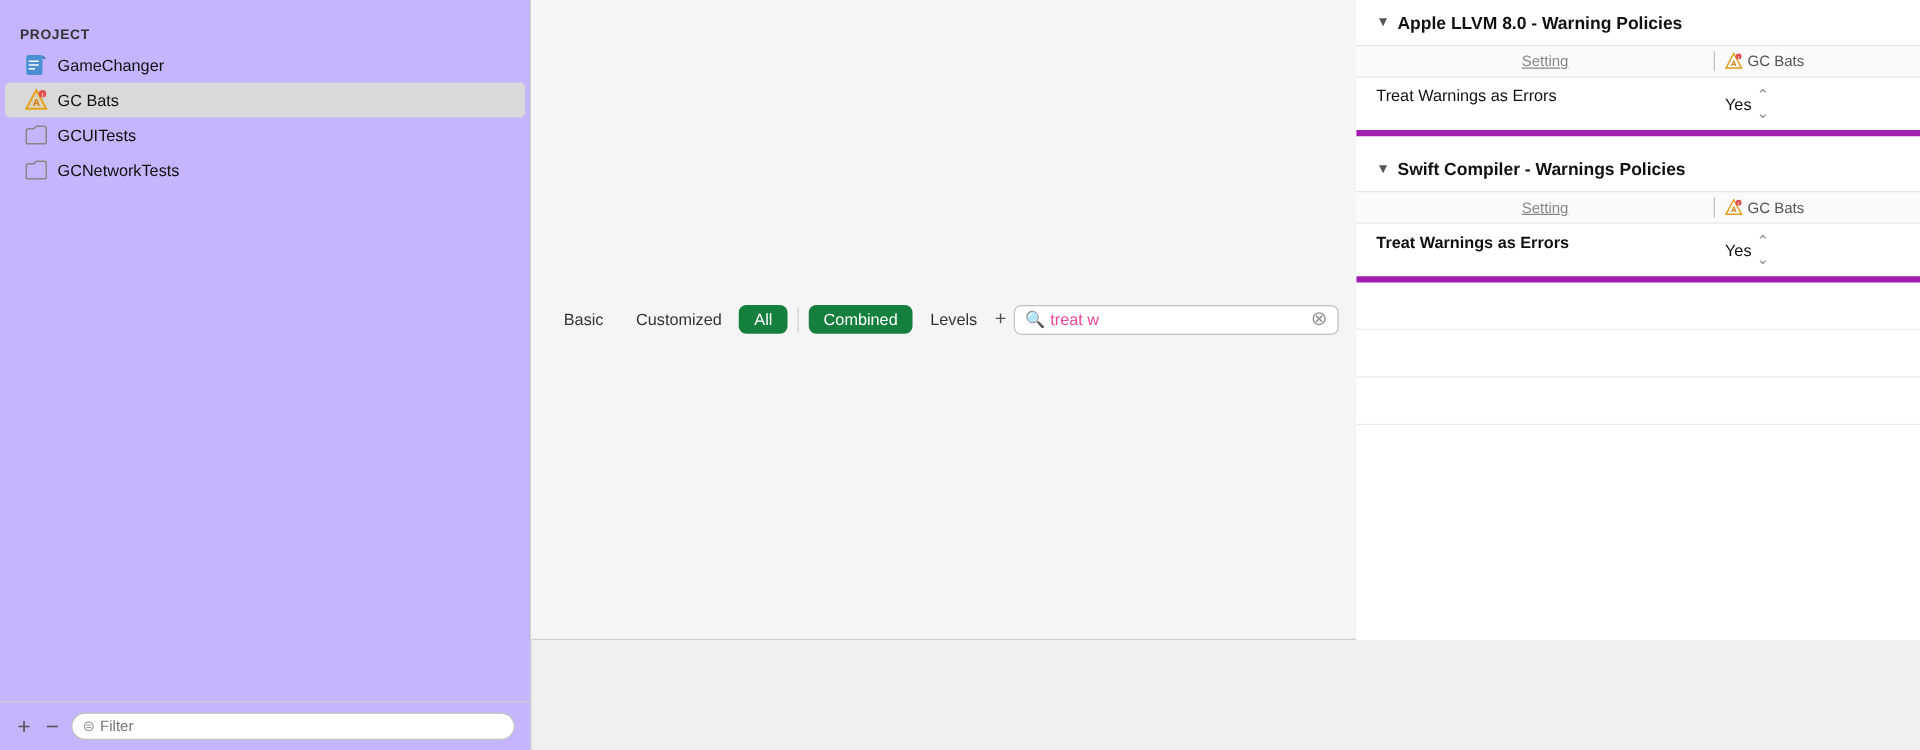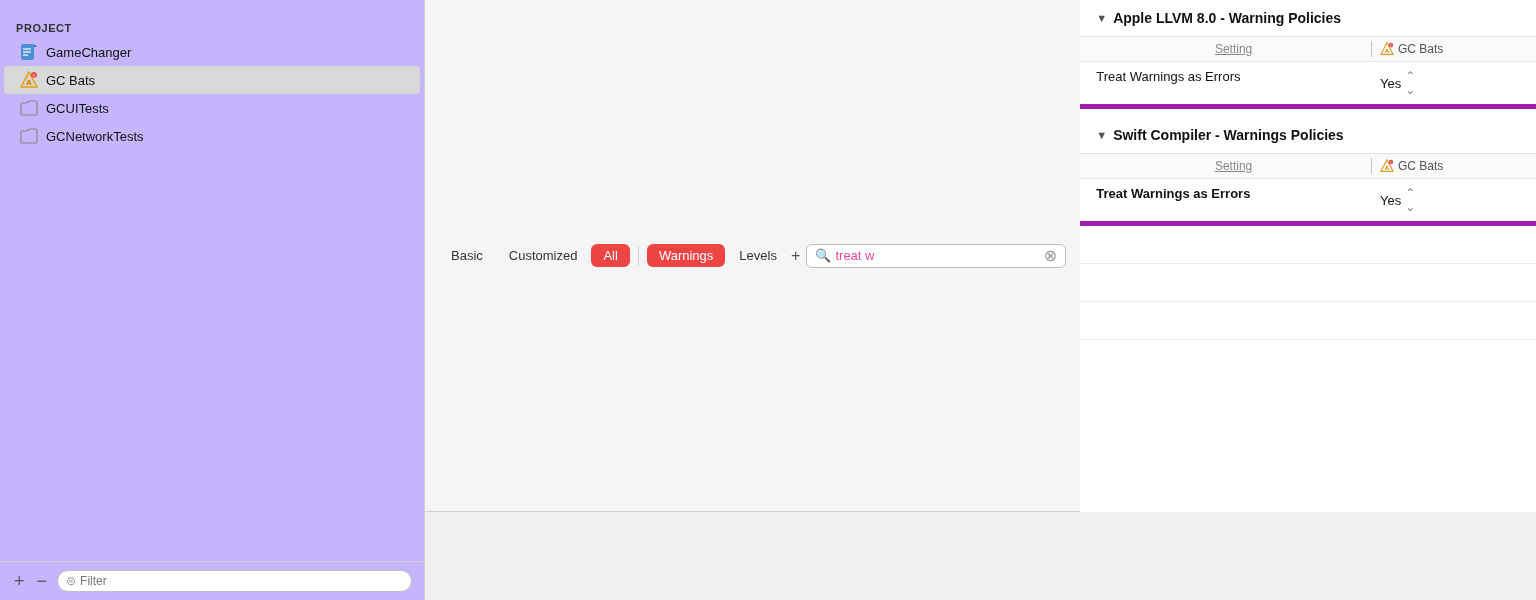--- a/index.html
+++ b/index.html
@@ -122,21 +122,21 @@
     .tab-btn {
       background: none;
       border: none;
       padding: 4px 12px;
       border-radius: 6px;
       font-size: 13px;
       color: #333;
       cursor: pointer;
     }
     .tab-btn.active {
-      background: #ef4444;
+      background: #15803d;
       color: #fff;
     }
 
     .tab-separator {
       width: 1px;
       height: 20px;
       background: #d0d0d0;
       margin: 0 6px;
     }
 
@@ -359,21 +359,21 @@
   </div>
 </div>
 
 <div class="main">
 
   <div class="toolbar">
     <button class="tab-btn">Basic</button>
     <button class="tab-btn">Customized</button>
     <button class="tab-btn active">All</button>
     <div class="tab-separator"></div>
-    <button class="tab-btn active">Warnings</button>
+    <button class="tab-btn active">Combined</button>
     <button class="tab-btn">Levels</button>
 
     <button class="add-btn">+</button>
 
     <div class="search-area">
       <span style="color:#999; font-size:13px;">🔍</span>
       <input class="search-input" type="text" value="treat w" style="">
       <button class="clear-btn">⊗</button>
     </div>
   </div>

